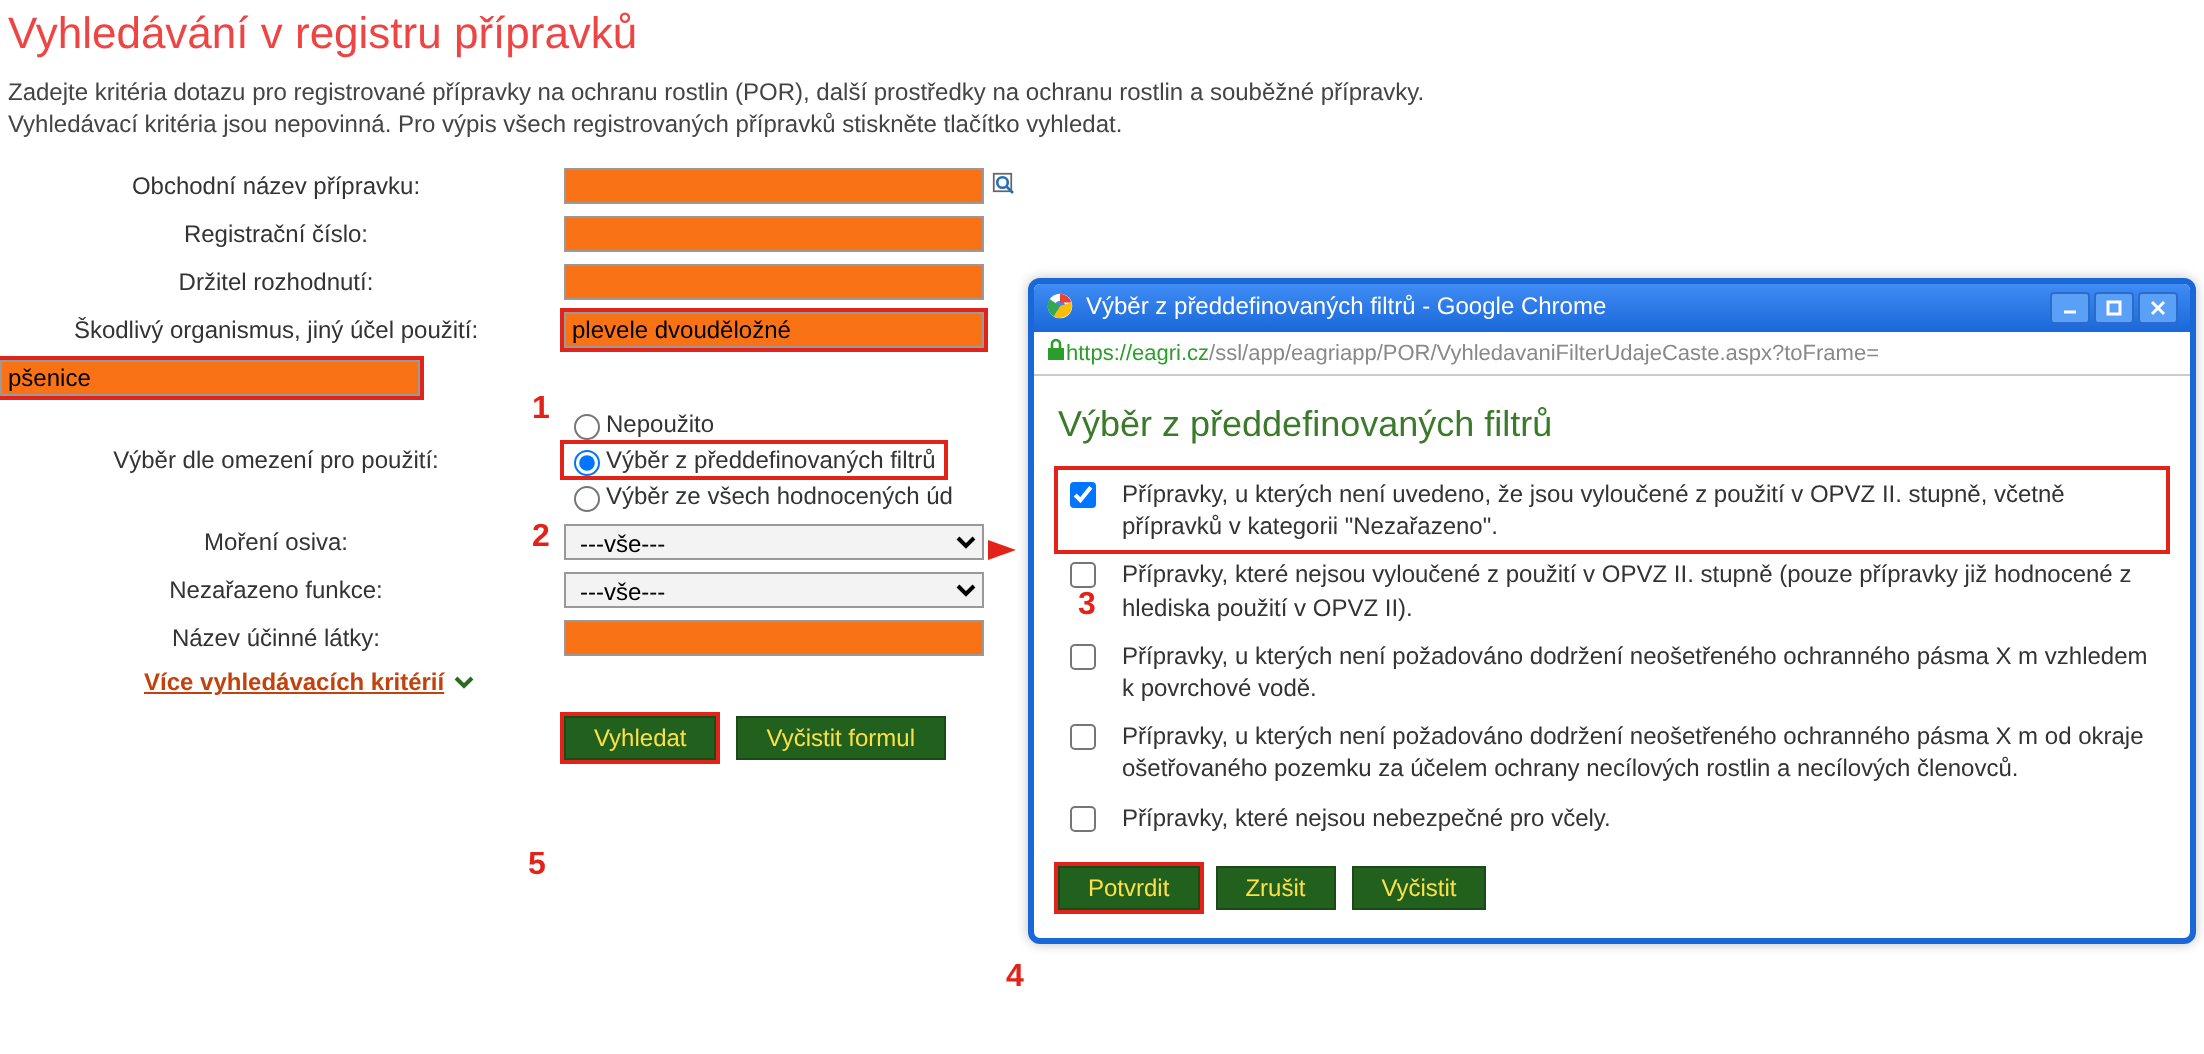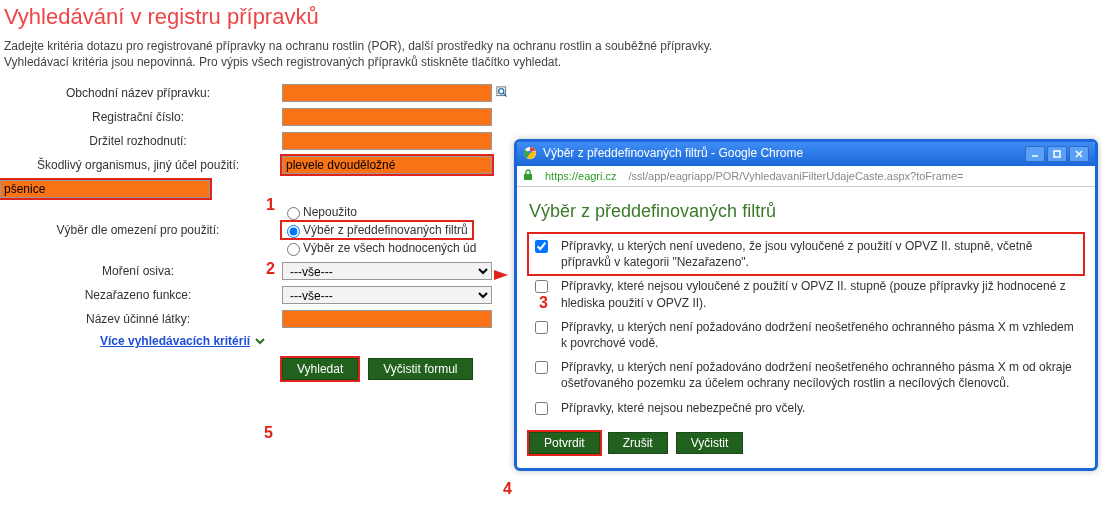--- a/index.html
+++ b/index.html
@@ -61,33 +61,33 @@
     position:absolute;
     width:0;height:0;
     border-top:5px solid transparent;
     border-bottom:5px solid transparent;
     border-left:14px solid #e2231a;
   }
   .radio-stack { display:flex; flex-direction:column; gap:2px; }
   .radio-item { display:flex; align-items:center; gap:0; color:#333; }
   .radio-item.sel label { }
   .more-crit {
-    color:#1d4ed8;
+    color:#c2410c;
     text-decoration:underline;
     font-weight:bold;
     cursor:pointer;
-    margin-left:100px;
+    margin-left:72px;
     display:inline-flex;
     align-items:center;
     gap:4px;
   }
   .more-crit svg { width:12px; height:12px; }
   .btn-green {
     background:#22601e;
-    color:#ffffff;
+    color:#fde047;
     border:1px solid #1a4a17;
     padding:2px 14px;
     font-family:inherit;
     font-size:12px;
     cursor:pointer;
     height:22px;
   }
   .btn-area { margin-left:282px; display:flex; gap:10px; margin-top:10px; }
   .icon-search {
     margin-left:4px;
@@ -125,21 +125,21 @@
     display:flex;align-items:center;justify-content:center;
     border-radius:2px;
     cursor:pointer;
   }
   .win-btn svg { width:10px;height:10px; }
   .addr-bar {
     padding:3px 6px;
     border-bottom:1px solid #ccc;
     display:flex;
     align-items:center;
-    gap:12px;
+    gap:0;
     font-size:11px;
     color:#555;
   }
   .addr-bar .lock { color:#2a9d2a; }
   .addr-bar .host { color:#2a9d2a; }
   .addr-bar .path { color:#888; }
   .popup-content { padding:8px 12px 14px 12px; }
   .popup-content h2 {
     font-size:18px;
     font-weight:normal;

